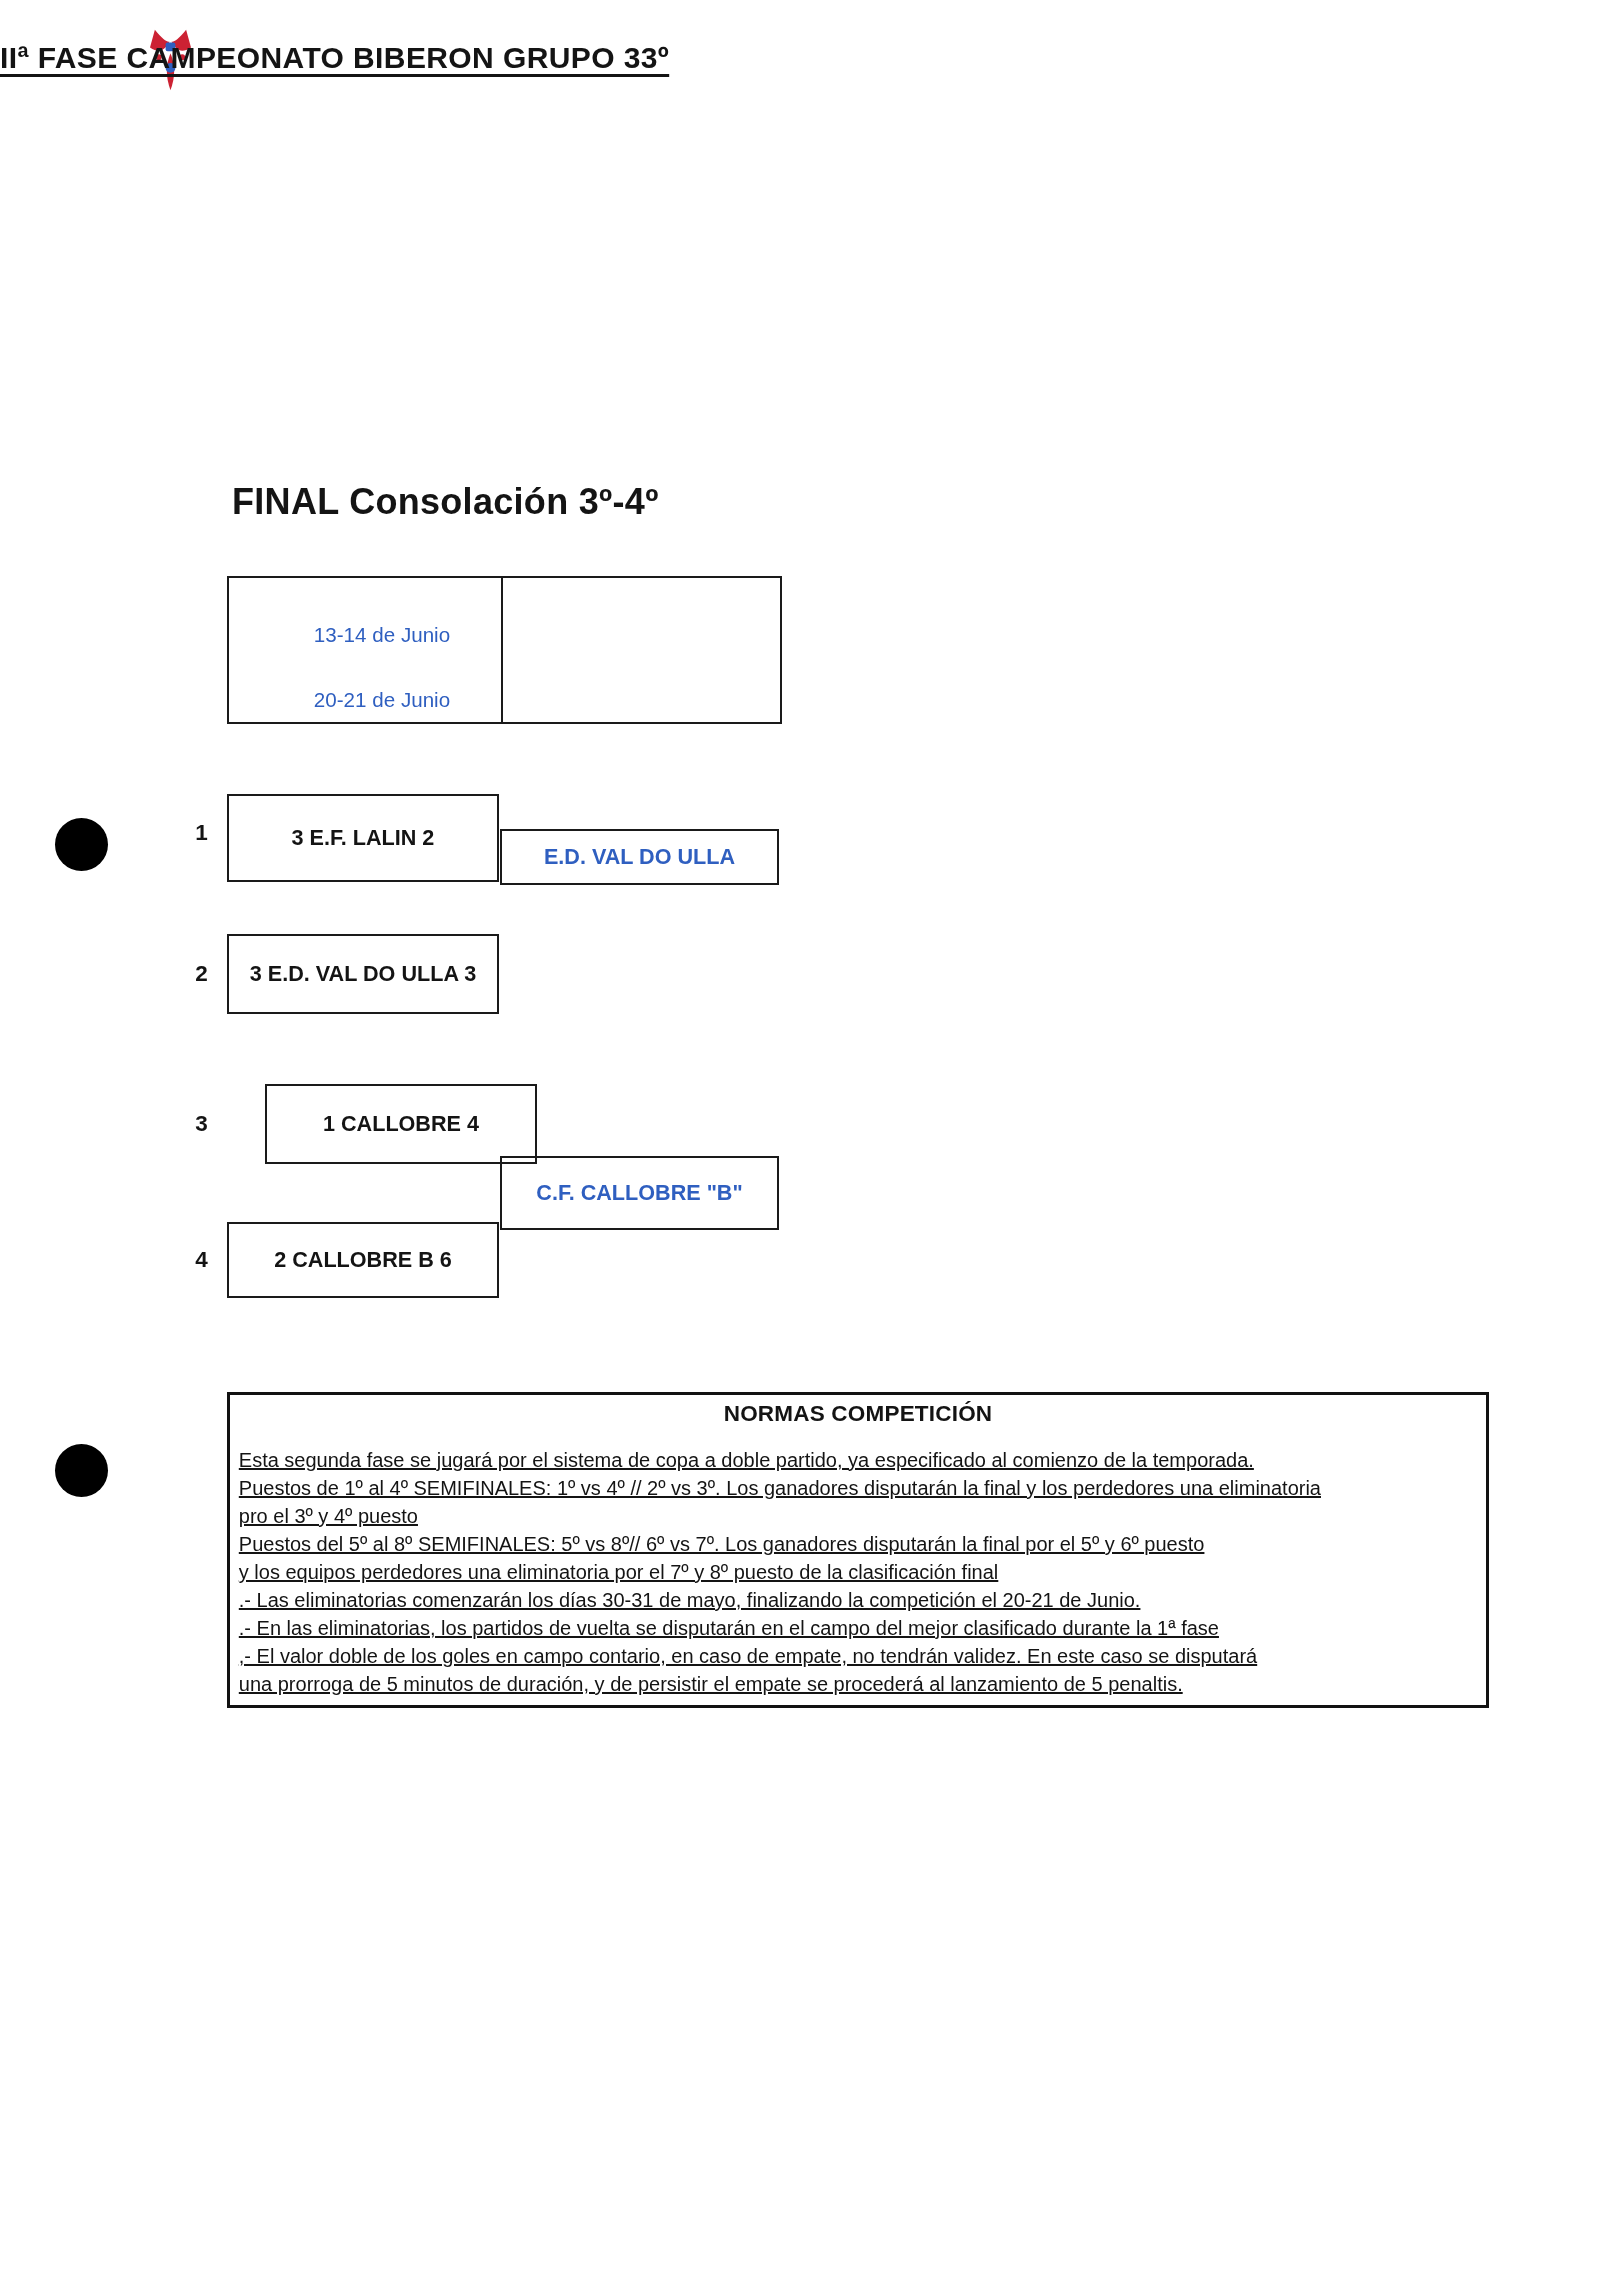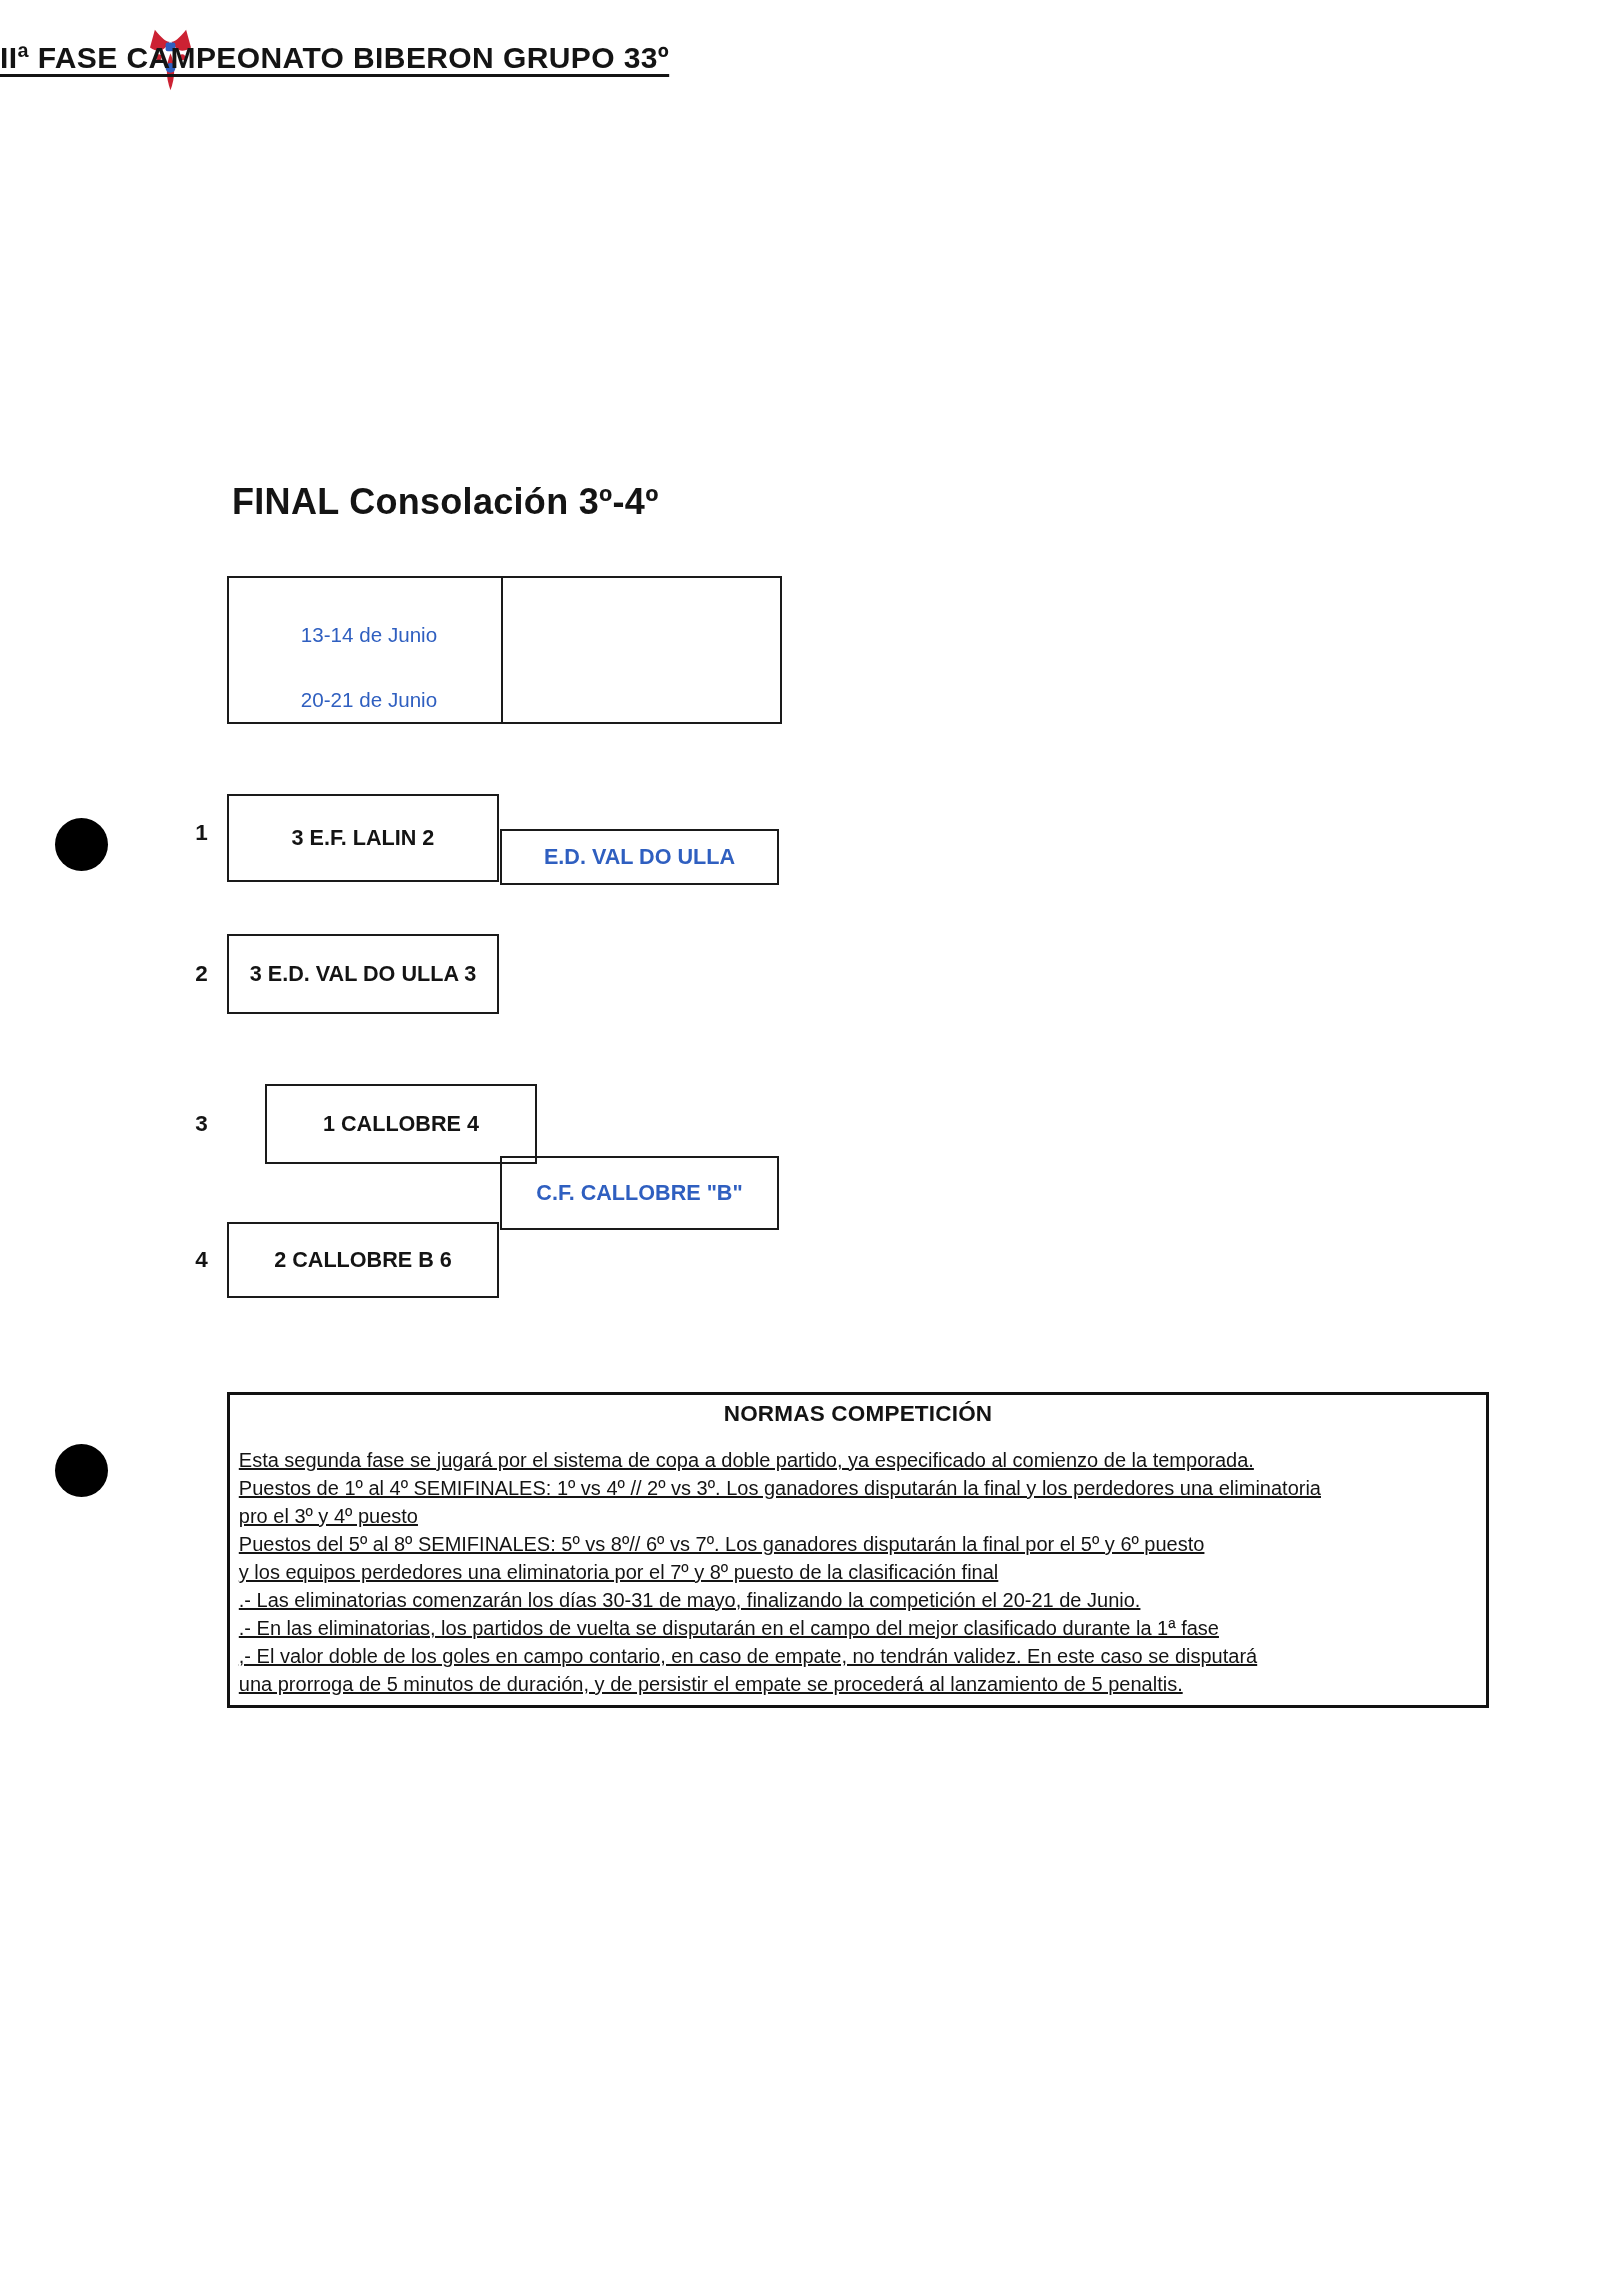--- a/index.html
+++ b/index.html
@@ -32,21 +32,21 @@
   
   .dates-box {
     position:absolute; left:227px; top:576px;
     width:551px; height:144px;
     border:2.9px solid #1a1a1a;
     display:flex;
   }
   .dates-left { position:relative; width:272px; height:100%; border-right:2.9px solid #1a1a1a; }
   .dates-right { flex:1; }
   .date-line {
-    position:absolute; left:4px; width:100%;
+    position:absolute; left:17px; width:100%;
     text-align:center;
     font-size:20.6px;
     color:var(--accent-blue, #2f5fc0);
   }
   .date-line.leg1 { top:45px; }
   .date-line.leg2 { top:110px; }
   
   .seed-box {
     position:absolute; left:227px; width:272px;
     border:2.9px solid #1a1a1a;

